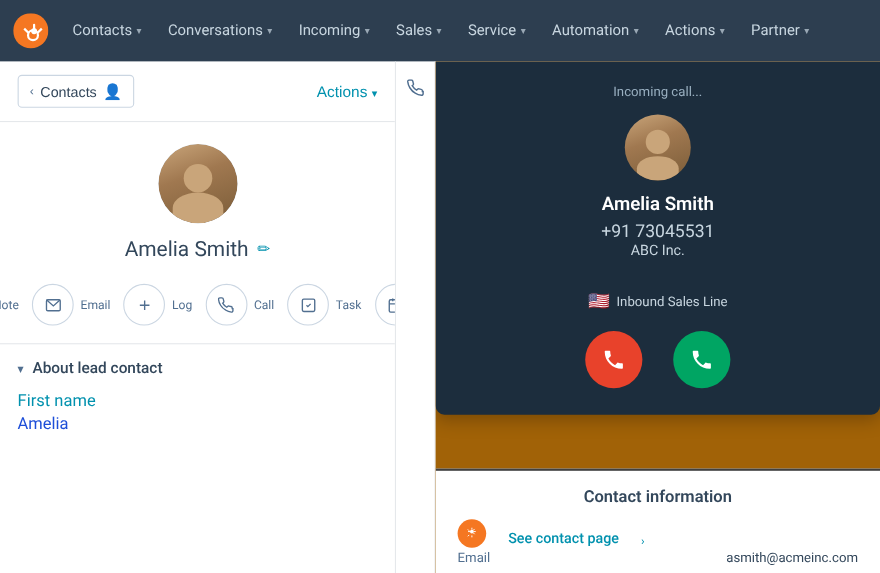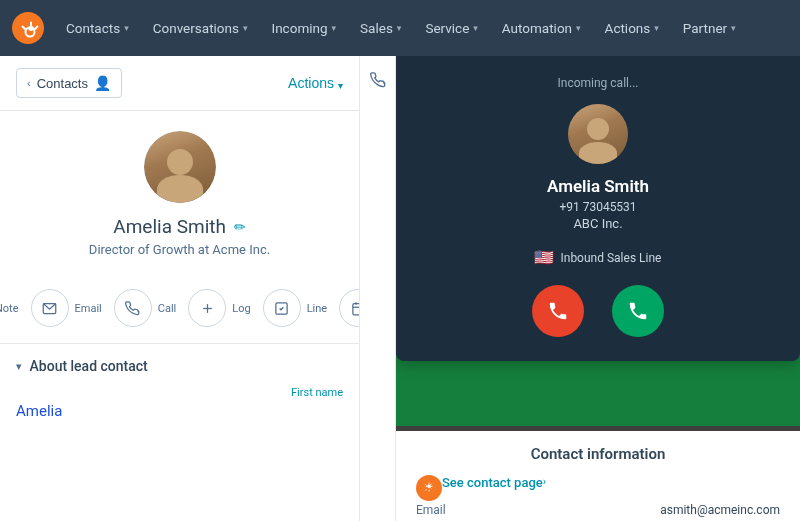--- a/index.html
+++ b/index.html
@@ -204,24 +204,23 @@
       color: #33475b;
       font-size: 14px;
       font-weight: 500;
       cursor: pointer;
     }
     .about-header .chevron-icon { color: #516f90; font-size: 11px; }
     .field-group {
       padding: 12px 0 0 0;
     }
     .field-label {
-      font-size: 11px;
+      font-size: 15px;
       color: #0091ae;
       margin-bottom: 3px;
-      text-align: right;
     }
     .field-value {
       font-size: 15px;
       color: #1d4ed8;
     }
 
     
     .phone-sidebar {
       width: 36px;
       background: #fff;
@@ -233,21 +232,21 @@
     }
     .phone-sidebar-icon {
       color: #516f90;
       font-size: 16px;
     }
 
     
     .right-area {
       flex: 1;
       position: relative;
-      background: #15803d;
+      background: #a16207;
       overflow: hidden;
     }
 
     
     .bg-content {
       padding: 20px;
       color: #516f90;
       font-size: 13px;
       line-height: 1.6;
     }
@@ -303,27 +302,27 @@
       background: #c9a57a;
     }
     .call-name {
       color: #fff;
       font-size: 17px;
       font-weight: 600;
       margin-bottom: 4px;
     }
     .call-phone {
       color: #c8d6e0;
-      font-size: 12px;
+      font-size: 16px;
       margin-bottom: 2px;
     }
     .call-company {
       color: #c8d6e0;
       font-size: 13px;
-      margin-bottom: 17px;
+      margin-bottom: 28px;
     }
     .call-line {
       display: flex;
       align-items: center;
       gap: 6px;
       color: #c8d6e0;
       font-size: 12px;
       margin-bottom: 18px;
     }
     .flag-icon {
@@ -361,35 +360,35 @@
       color: #fff;
     }
 
     
     .contact-info-panel {
       position: absolute;
       bottom: 0;
       left: 0;
       right: 0;
       background: #fff;
-      border-top: 5px solid #404040;
+      border-top: 2px solid #404040;
       padding: 14px 20px 24px;
       top: 370px;
     }
     .contact-info-title {
       font-size: 15px;
       font-weight: 600;
       color: #33475b;
       text-align: center;
       margin-bottom: 12px;
     }
     .see-contact-row {
       display: flex;
-      align-items: flex-start;
-      gap: 0;
+      align-items: flex-end;
+      gap: 20px;
       margin-bottom: 2px;
       cursor: pointer;
     }
     .hubspot-icon {
       width: 26px;
       height: 26px;
       border-radius: 50%;
       background: #f57722;
       display: flex;
       align-items: center;
@@ -483,21 +482,20 @@
     </div>
 
     <div class="contact-profile">
       <div class="avatar-circle">
         <div class="avatar-face"></div>
       </div>
       <div class="contact-name-row">
         <span class="contact-name">Amelia Smith</span>
         <span class="edit-icon">✏</span>
       </div>
-      <div class="contact-title">Director of Growth at Acme Inc.</div>
     </div>
 
     <div class="action-icons">
       <div class="action-btn">
         <div class="action-icon-circle">
           <svg width="15" height="15" viewBox="0 0 24 24" fill="none" stroke="#516f90" stroke-width="2">
               <rect x="3" y="3" width="18" height="18" rx="2"></rect>
               <line x1="7" y1="8" x2="17" y2="8"></line>
               <line x1="7" y1="12" x2="17" y2="12"></line>
               <line x1="7" y1="16" x2="13" y2="16"></line>
@@ -510,42 +508,42 @@
           <svg width="15" height="15" viewBox="0 0 24 24" fill="none" stroke="#516f90" stroke-width="2">
               <rect x="2" y="4" width="20" height="16" rx="2"></rect>
               <polyline points="2,4 12,13 22,4"></polyline>
             </svg>
         </div>
         <span class="action-label">Email</span>
       </div>
       <div class="action-btn">
         <div class="action-icon-circle">
           <svg width="15" height="15" viewBox="0 0 24 24" fill="none" stroke="#516f90" stroke-width="2">
-              <path d="M22 16.92v3a2 2 0 0 1-2.18 2 19.79 19.79 0 0 1-8.63-3.07A19.5 19.5 0 0 1 4.07 12a19.79 19.79 0 0 1-3.07-8.67A2 2 0 0 1 3 1.22h3a2 2 0 0 1 2 1.72c.127.96.361 1.903.7 2.81a2 2 0 0 1-.45 2.11L7.09 8.91a16 16 0 0 0 6 6l1.27-1.27a2 2 0 0 1 2.11-.45c.907.339 1.85.573 2.81.7A2 2 0 0 1 21 16v.92z"></path>
+              <line x1="12" y1="5" x2="12" y2="19"></line>
+              <line x1="5" y1="12" x2="19" y2="12"></line>
             </svg>
         </div>
-        <span class="action-label">Call</span>
+        <span class="action-label">Log</span>
       </div>
       <div class="action-btn">
         <div class="action-icon-circle">
           <svg width="15" height="15" viewBox="0 0 24 24" fill="none" stroke="#516f90" stroke-width="2">
-              <line x1="12" y1="5" x2="12" y2="19"></line>
-              <line x1="5" y1="12" x2="19" y2="12"></line>
+              <path d="M22 16.92v3a2 2 0 0 1-2.18 2 19.79 19.79 0 0 1-8.63-3.07A19.5 19.5 0 0 1 4.07 12a19.79 19.79 0 0 1-3.07-8.67A2 2 0 0 1 3 1.22h3a2 2 0 0 1 2 1.72c.127.96.361 1.903.7 2.81a2 2 0 0 1-.45 2.11L7.09 8.91a16 16 0 0 0 6 6l1.27-1.27a2 2 0 0 1 2.11-.45c.907.339 1.85.573 2.81.7A2 2 0 0 1 21 16v.92z"></path>
             </svg>
         </div>
-        <span class="action-label">Log</span>
+        <span class="action-label">Call</span>
       </div>
       <div class="action-btn">
         <div class="action-icon-circle">
           <svg width="15" height="15" viewBox="0 0 24 24" fill="none" stroke="#516f90" stroke-width="2">
               <rect x="3" y="3" width="18" height="18" rx="2"></rect>
               <polyline points="9,12 11,14 15,10"></polyline>
             </svg>
         </div>
-        <span class="action-label">Line</span>
+        <span class="action-label">Task</span>
       </div>
       <div class="action-btn">
         <div class="action-icon-circle">
           <svg width="15" height="15" viewBox="0 0 24 24" fill="none" stroke="#516f90" stroke-width="2">
               <rect x="3" y="4" width="18" height="18" rx="2"></rect>
               <line x1="16" y1="2" x2="16" y2="6"></line>
               <line x1="8" y1="2" x2="8" y2="6"></line>
               <line x1="3" y1="10" x2="21" y2="10"></line>
             </svg>
         </div>

